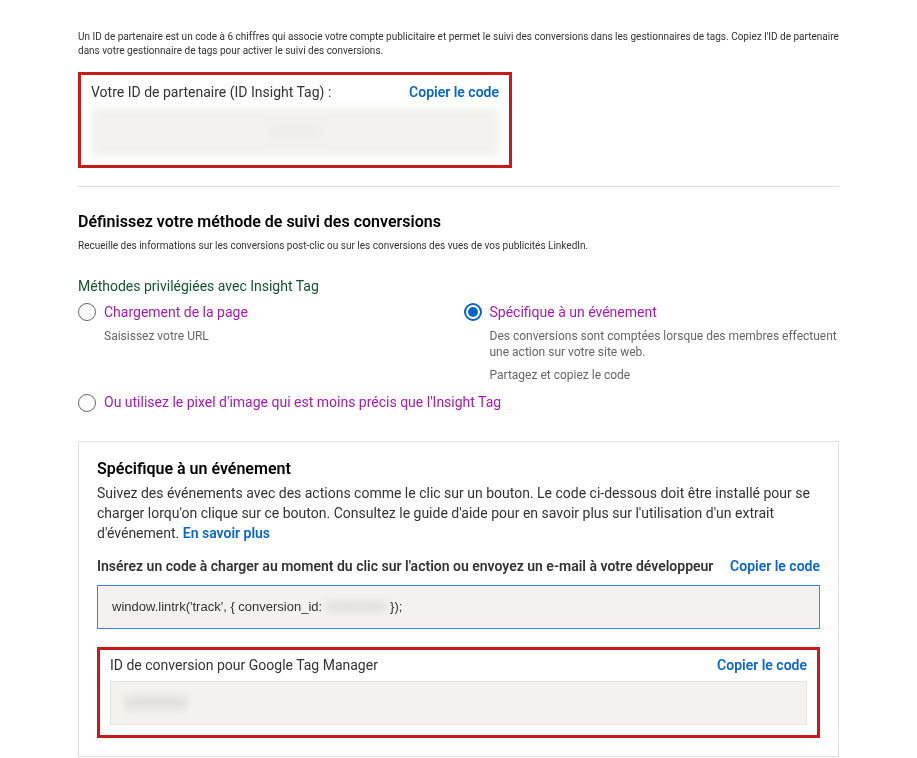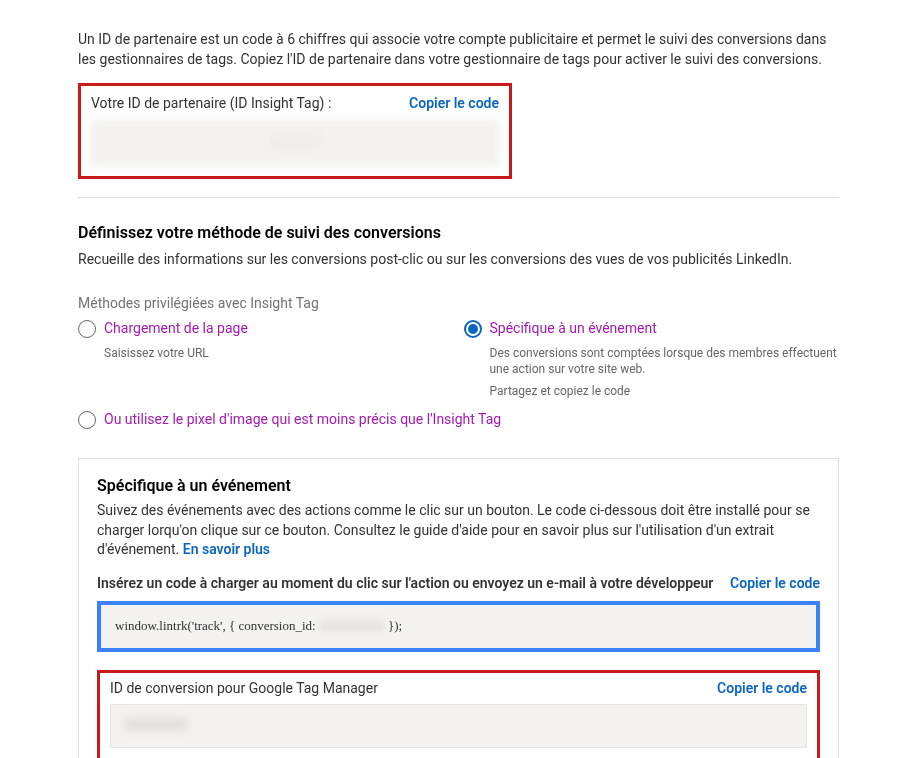--- a/index.html
+++ b/index.html
@@ -12,21 +12,21 @@
     padding: 30px 78px 40px 78px;
     width: 917px;
   }
   .section-title {
     font-size: 16px;
     font-weight: 600;
     margin-bottom: 6px;
     color: #000;
   }
   .section-desc {
-    font-size: 14px;
+    font-size: 10px;
     color: #333;
     margin-bottom: 14px;
   }
   .red-box {
     border: 3px solid #c71b1b;
     padding: 8px 10px 10px 10px;
     width: 434px;
     position: relative;
   }
   .row-label-copy {
@@ -59,21 +59,21 @@
     font-weight:600;
     justify-content: center;
   }
   hr.divider {
     border: none;
     border-top: 1px solid #e0dfdd;
     margin: 18px 0 24px 0;
   }
   .sub-label {
     font-size: 14px;
-    color: #737373;
+    color: #14532d;
     margin-bottom: 6px;
   }
   .radio-grid {
     display: flex;
     gap: 10px;
   }
   .radio-col {
     flex: 1;
   }
   .radio-row {
@@ -158,23 +158,23 @@
   }
   .insert-label {
     font-size: 14px;
     font-weight: 600;
     color: #333;
     flex: 1;
     padding-right: 12px;
   }
   .code-block {
     background: #f3f2f0;
-    border: 4px solid #3b82f6;
+    border: 1px solid #3b82f6;
     padding: 12px 14px;
-    font-family: Liberation Serif, serif;
+    font-family: Liberation Sans, sans-serif;
     font-size: 13px;
     color: #333;
     white-space: pre;
     margin-bottom: 18px;
   }
   .code-block .blurred {
     filter: blur(4px);
     color: rgba(0,0,0,0.3);
     display: inline-block;
   }

